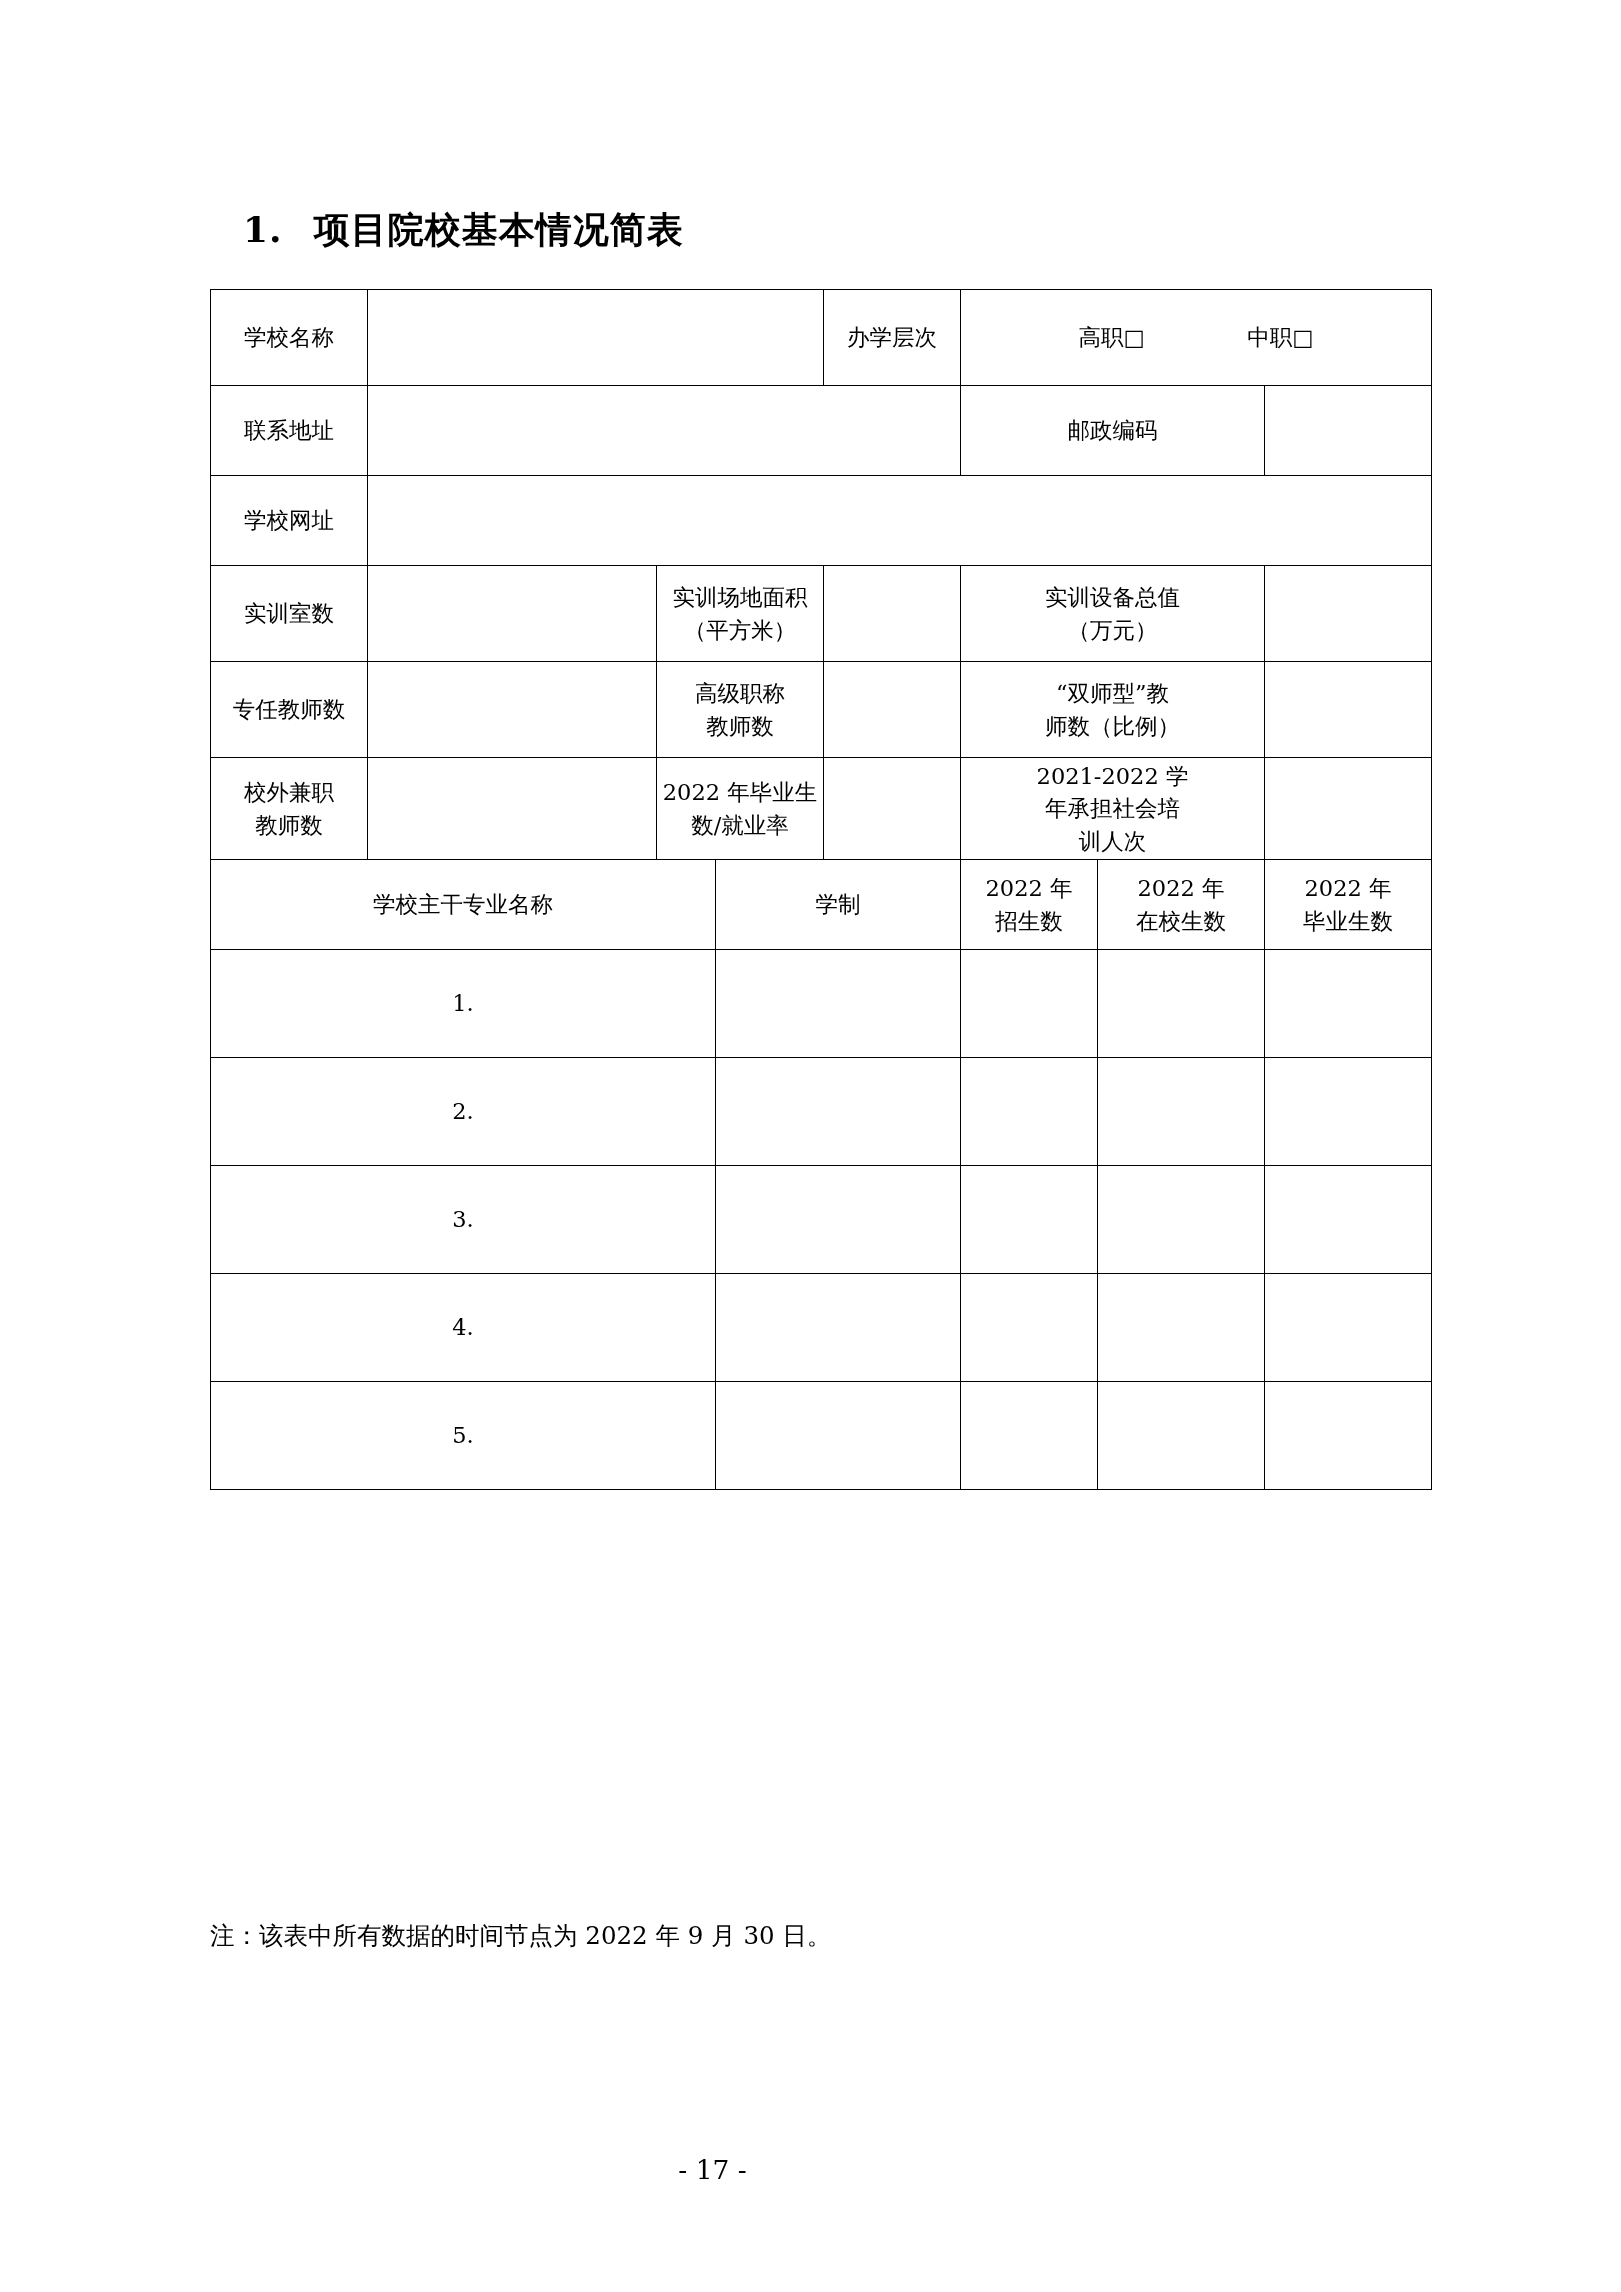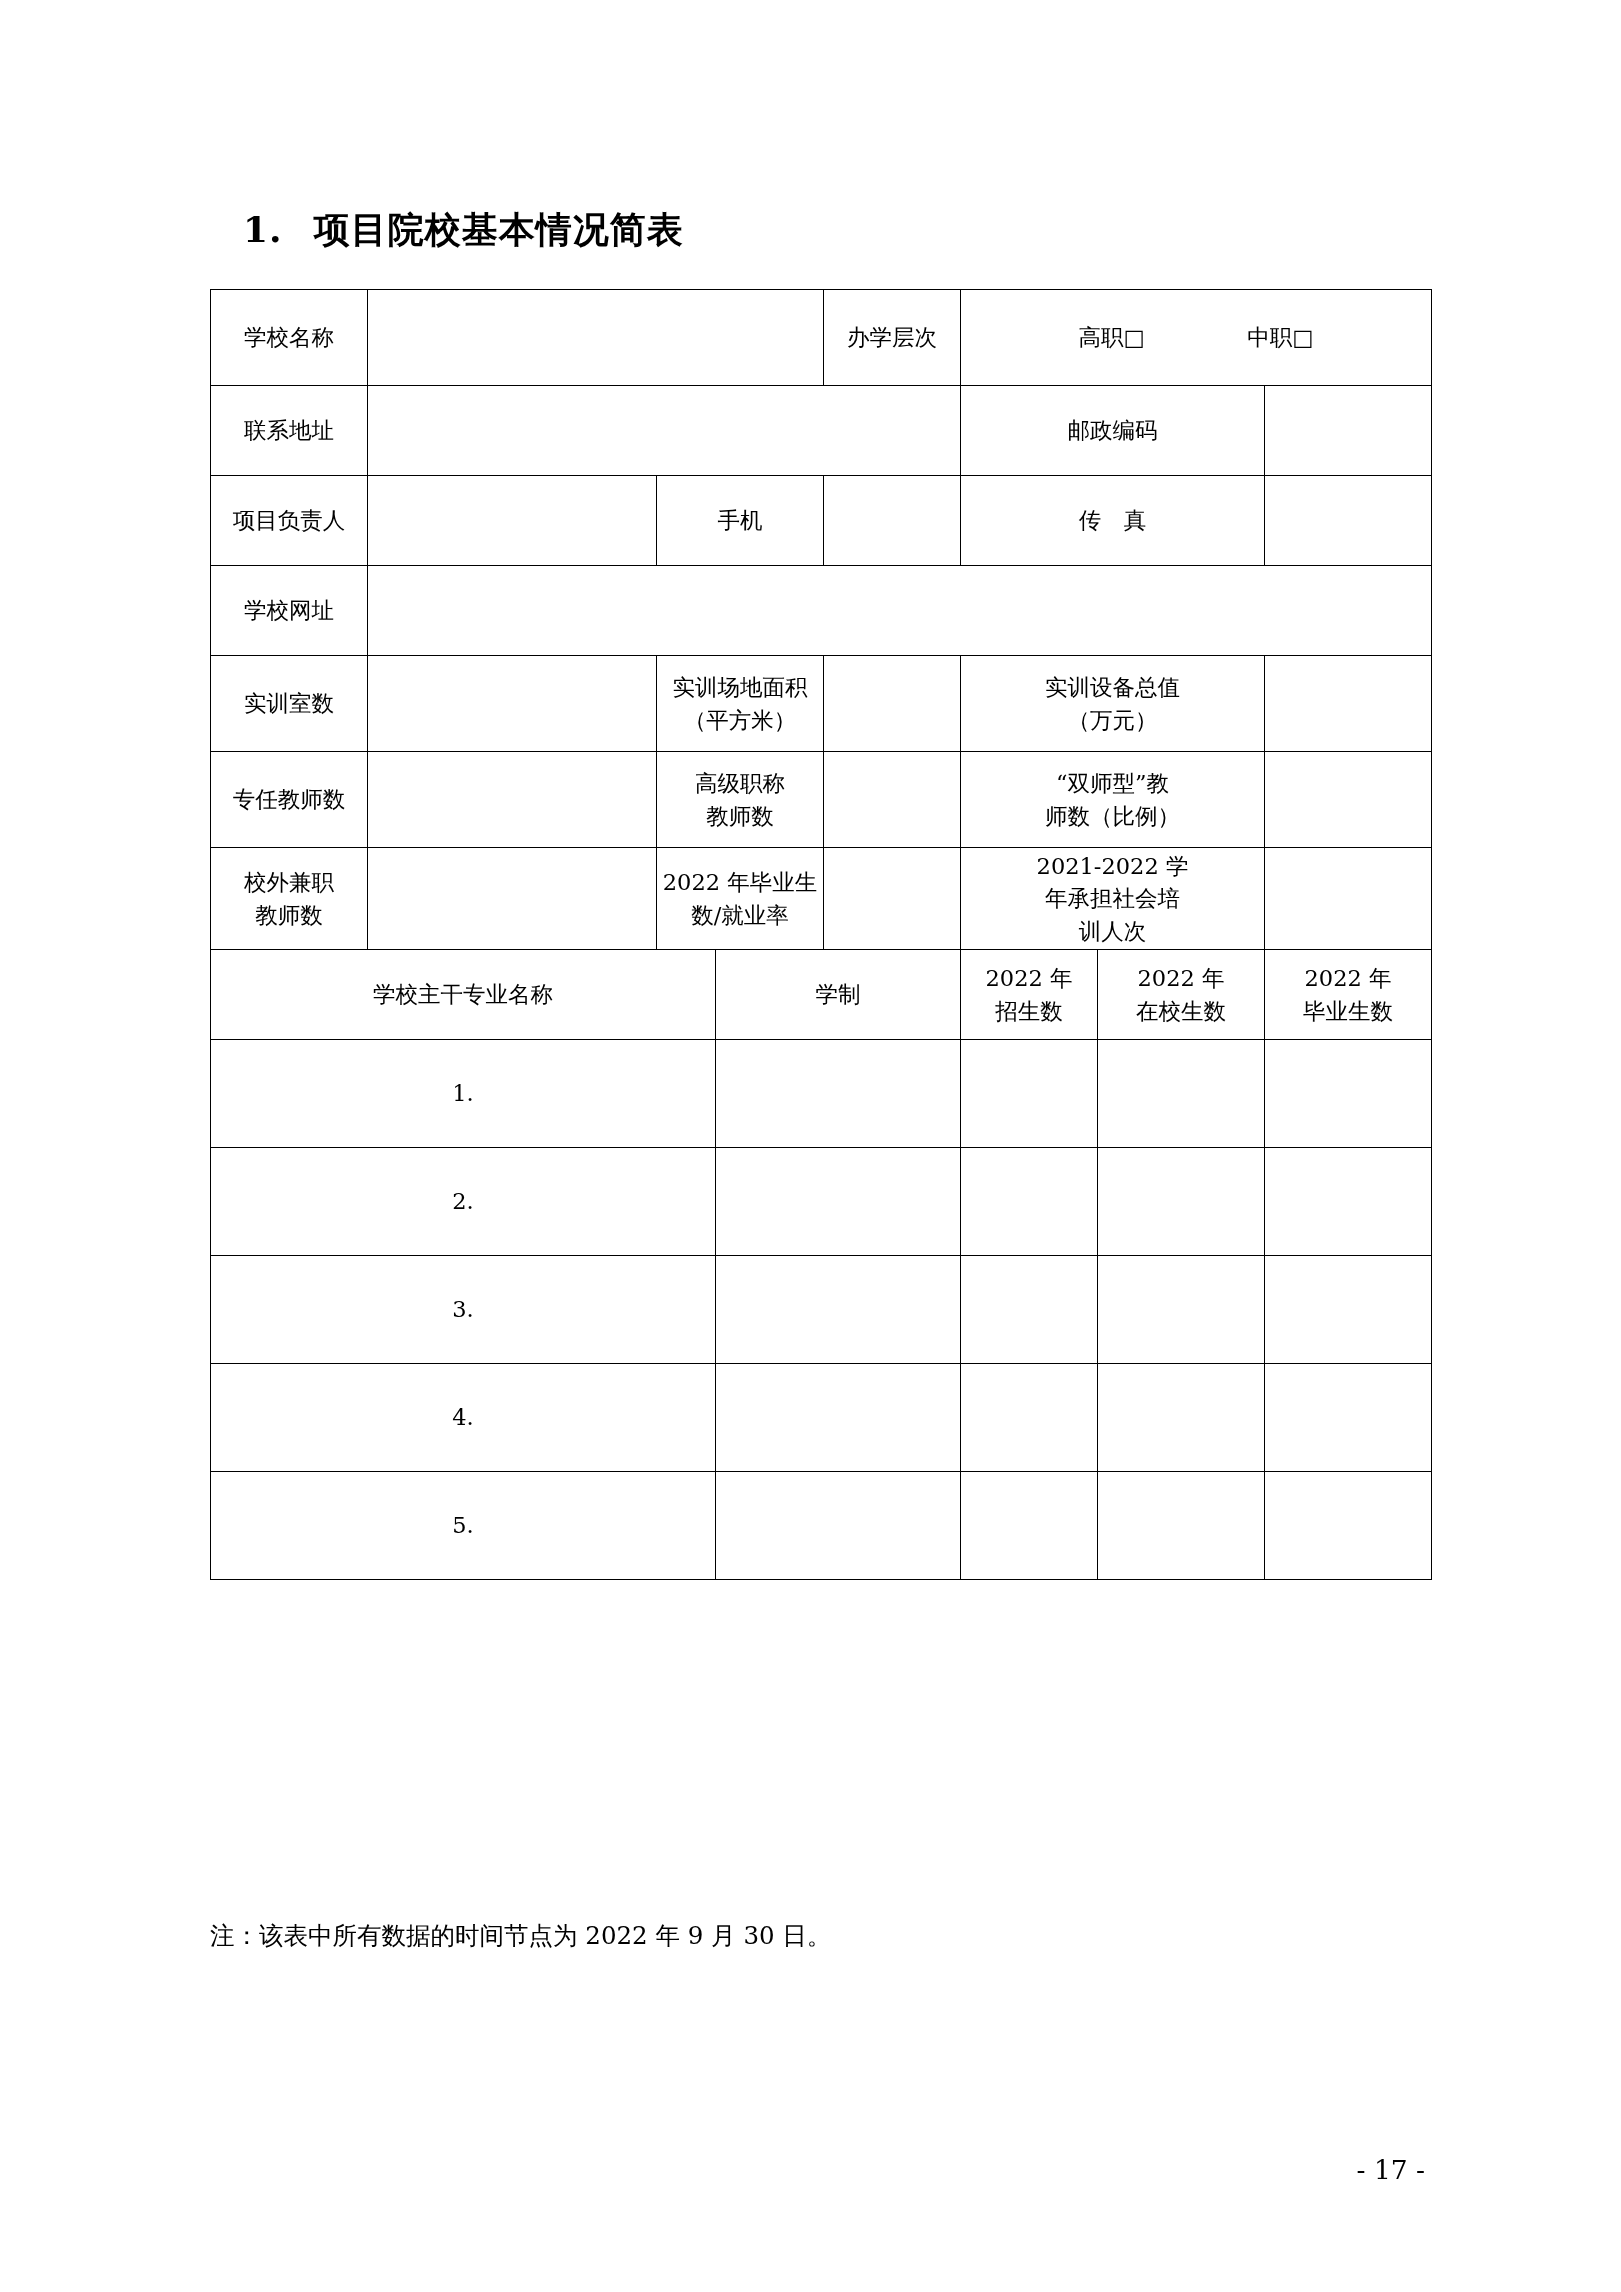--- a/index.html
+++ b/index.html
@@ -81,21 +81,21 @@
     top: 1919px;
     font-size: 24.5px;
     font-family: "DejaVu Serif", "Liberation Serif", serif;
     white-space: nowrap;
   }
   .page-number {
     position: absolute;
     left: 0;
     top: 2154px;
     width: 1425px;
-    text-align: right;
+    text-align: center;
     font-size: 26.5px;
     font-family: "DejaVu Serif", "Liberation Serif", serif;
   }
 </style>
 </head>
 <body>
 
 <div class="page">
 
   <div class="doc-title">
@@ -128,28 +128,20 @@
       </td>
     </tr>
 
     <tr class="rowh-2">
       <td class="lbl">联系地址</td>
       <td class="blank" colspan="5"></td>
       <td class="lbl" colspan="2">邮政编码</td>
       <td class="blank"></td>
     </tr>
 
-    <tr class="rowh-3">
-      <td class="lbl">项目负责人</td>
-      <td class="blank" colspan="2"></td>
-      <td class="lbl" colspan="2">手机</td>
-      <td class="blank"></td>
-      <td class="lbl" colspan="2">传　真</td>
-      <td class="blank"></td>
-    </tr>
 
     <tr class="rowh-4">
       <td class="lbl">学校网址</td>
       <td class="blank" colspan="8"></td>
     </tr>
 
 
     <tr class="rowh-6">
       <td class="lbl">实训室数</td>
       <td class="blank" colspan="2"></td>

